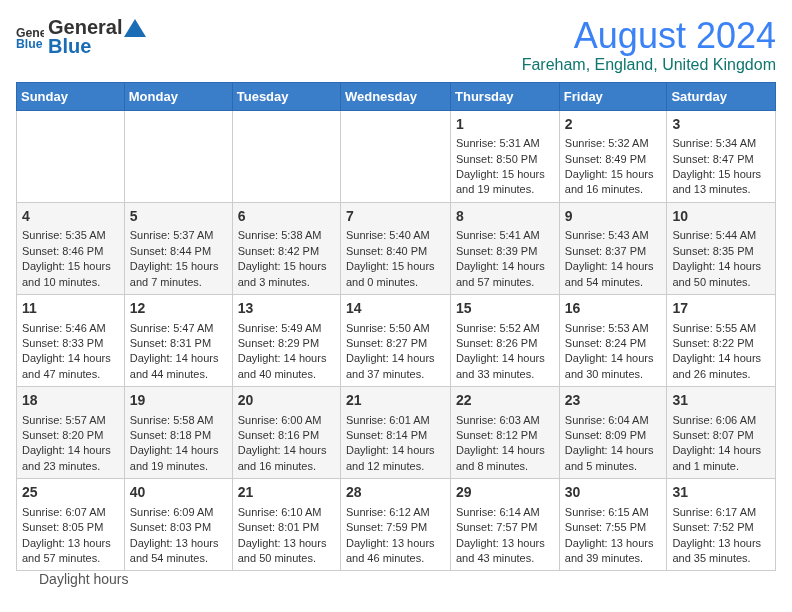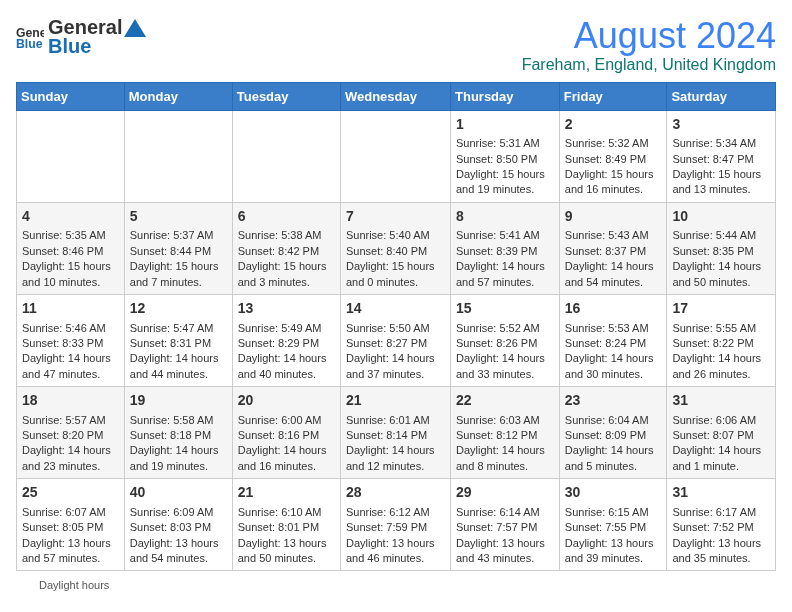--- a/index.html
+++ b/index.html
@@ -72,22 +72,21 @@
       margin-bottom: 2px;
     }
     .day-info {
       color: #333;
       font-size: 11px;
     }
     .empty-cell {
       background: #fff !important;
     }
     .footer {
-      margin-top: 8px;
-      font-size: 11px;
+      font-size: 14px;
       color: #555;
       display: flex;
       gap: 20px;
       padding-left: 23px;
     }
     .footer span {
       display: flex;
       align-items: center;
       gap: 4px;
     }

